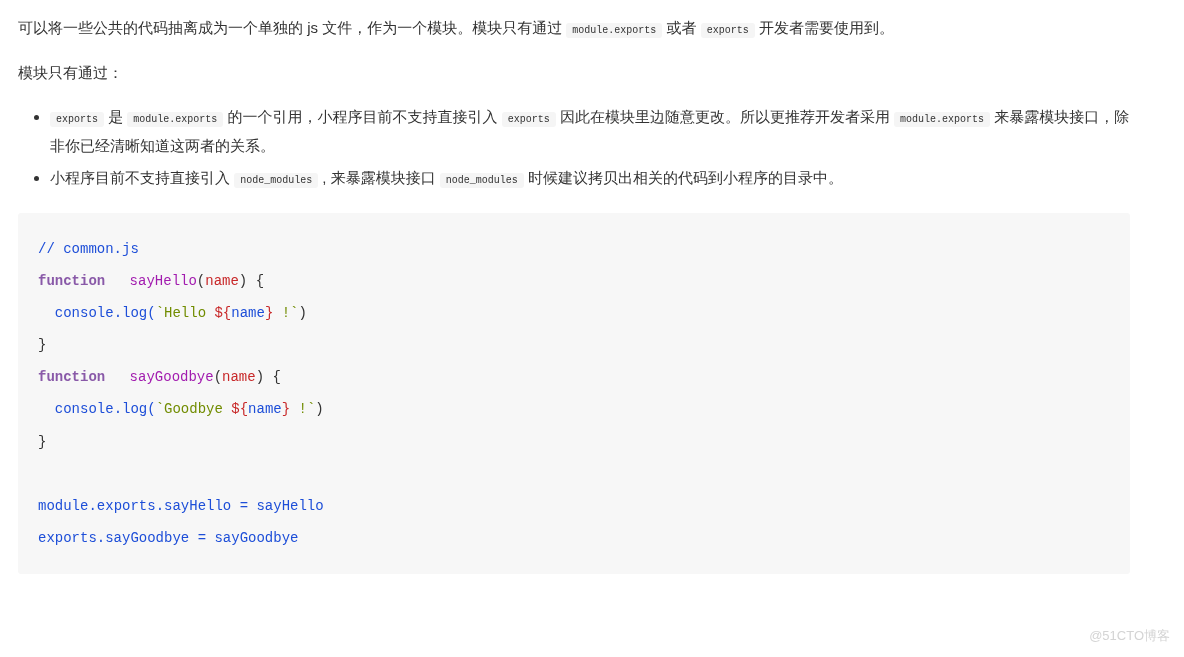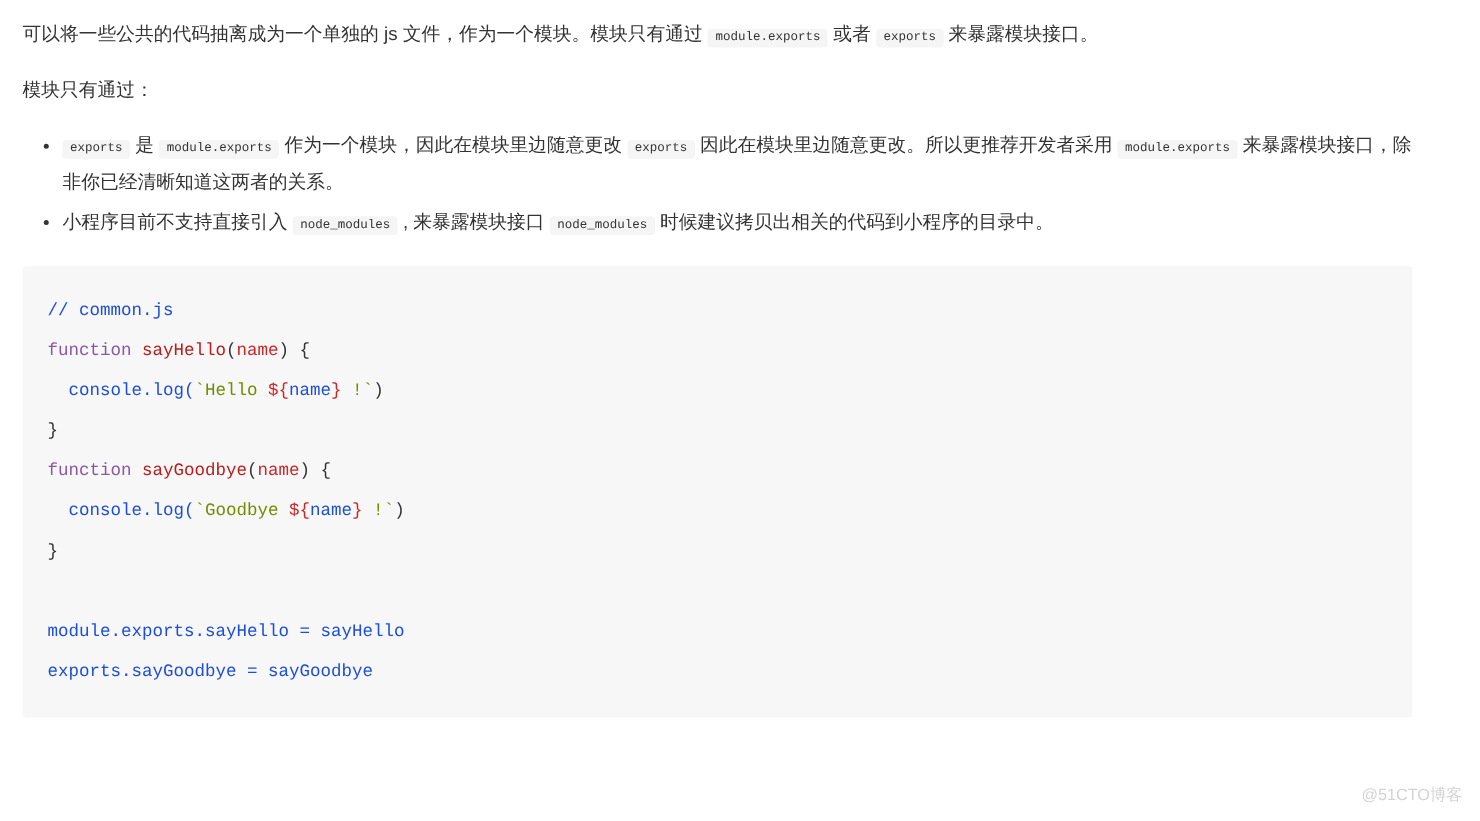--- a/index.html
+++ b/index.html
@@ -36,22 +36,22 @@
       background: #f7f7f7;
       padding: 20px;
       border-radius: 3px;
       font-family: "SFMono-Regular", Consolas, "Liberation Mono", Menlo, Courier, monospace;
       font-size: 14px;
       line-height: 2.3;
       margin: 0;
       overflow: auto;
     }
     .tok-comment { color: #1d4ed8; }
-    .tok-keyword { color: #8959a8; }
-    .tok-func { color: #b91c1c; }
+    .tok-keyword { color: #8959a8; font-weight: bold; }
+    .tok-func { color: #a21caf; padding-left: 16px; }
     .tok-param { color: #c82829; }
     .tok-paren { color: #333; }
     .tok-brace { color: #333; }
     .tok-obj { color: #1d4ed8; }
     .tok-dot { color: #1d4ed8; }
     .tok-string { color: #718c00; }
     .tok-template { color: #c82829; }
     .watermark {
       position: fixed;
       right: 14px;
@@ -59,28 +59,28 @@
       color: #d4d4d4;
       font-size: 13px;
       pointer-events: none;
       margin-left: 43px;
     }
   </style>
 </head>
 <body>
 
 <p>
-  <span>可以将一些公共的代码抽离成为一个单独的 js 文件，作为一个模块。模块只有通过 </span><code class="inline">module.exports</code><span> 或者 </span><code class="inline">exports</code><span> 来暴露模块接口。</span>
+  <span>可以将一些公共的代码抽离成为一个单独的 js 文件，作为一个模块。模块只有通过 </span><code class="inline">module.exports</code><span> 或者 </span><code class="inline">exports</code><span> 开发者需要使用到。</span>
 </p>
 
 <p>模块只有通过：</p>
 
 <ul>
   <li>
-    <code class="inline">exports</code><span> 是 </span><code class="inline">module.exports</code><span> 作为一个模块，因此在模块里边随意更改 </span><code class="inline">exports</code><span> 因此在模块里边随意更改。所以更推荐开发者采用 </span><code class="inline">module.exports</code><span> 来暴露模块接口，除非你已经清晰知道这两者的关系。</span>
+    <code class="inline">exports</code><span> 是 </span><code class="inline">module.exports</code><span> 的一个引用，小程序目前不支持直接引入 </span><code class="inline">exports</code><span> 因此在模块里边随意更改。所以更推荐开发者采用 </span><code class="inline">module.exports</code><span> 来暴露模块接口，除非你已经清晰知道这两者的关系。</span>
   </li>
   <li>
     <span>小程序目前不支持直接引入 </span><code class="inline">node_modules</code><span> , 来暴露模块接口 </span><code class="inline">node_modules</code><span> 时候建议拷贝出相关的代码到小程序的目录中。</span>
   </li>
 </ul>
 
 <pre class="code-block"><span class="tok-comment">// common.js</span>
 <span class="tok-keyword">function</span><span class="tok-func"> sayHello</span><span class="tok-paren">(</span><span class="tok-param">name</span><span class="tok-paren">) {</span>
 <span class="tok-obj">  console</span><span class="tok-dot">.log(</span><span class="tok-string">`</span><span class="tok-string">Hello </span><span class="tok-template">${</span><span class="tok-obj">name</span><span class="tok-template">}</span><span class="tok-string"> !</span><span class="tok-string">`</span><span class="tok-paren">)</span>
 <span class="tok-brace">}</span>

